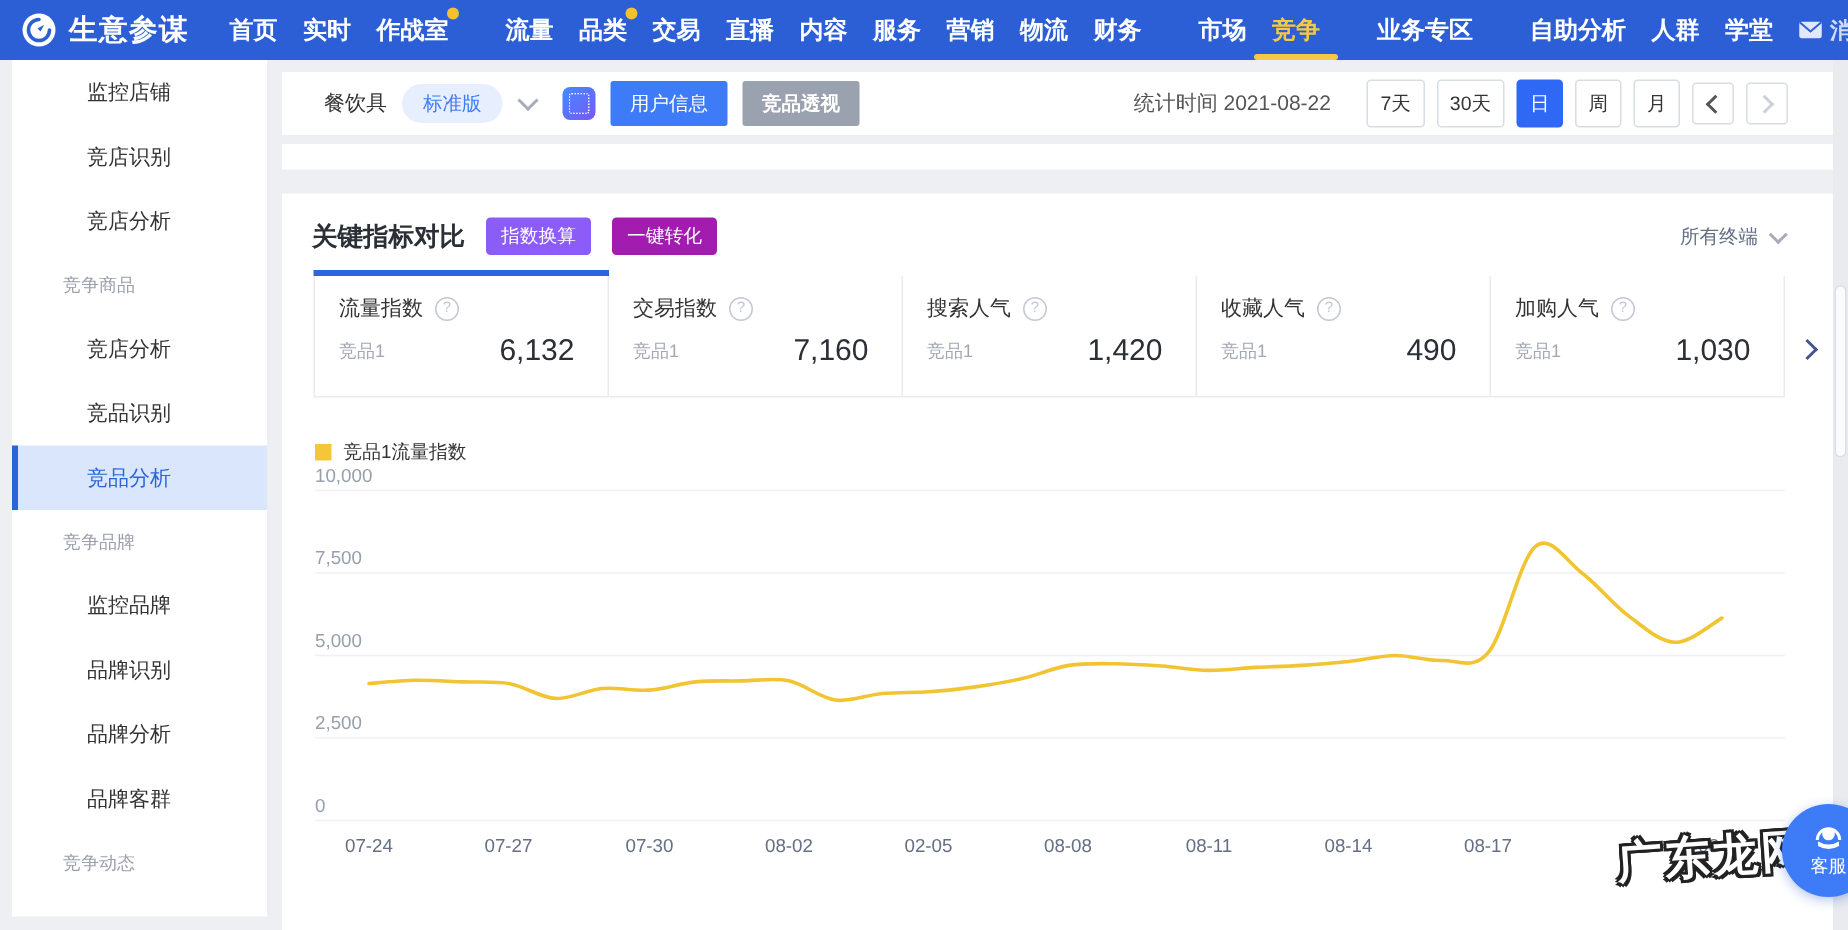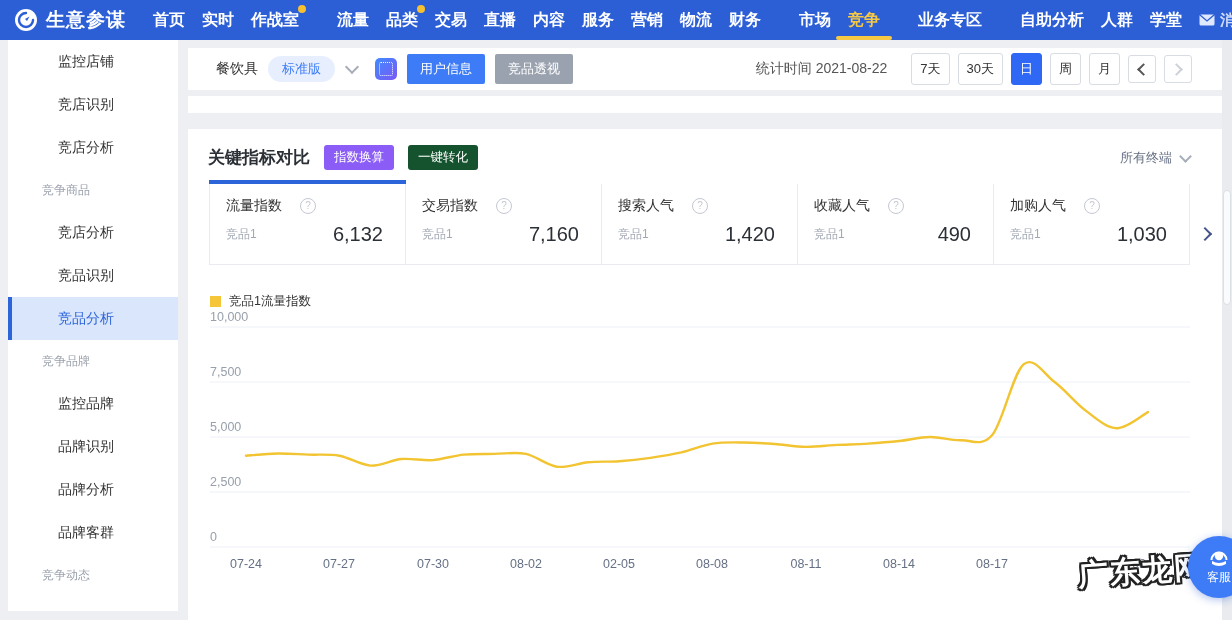--- a/index.html
+++ b/index.html
@@ -29,49 +29,49 @@
     align-items:center;box-sizing:border-box;padding:0 30px 0 28px;gap:10px;}
   .cat-label{font-size:14px;color:#333;}
   .ver-pill{background:#e7efff;color:#3e7cf7;font-size:13px;border-radius:13px;padding:4px 14px;cursor:pointer;}
   .chev-down{width:8px;height:8px;border-right:2px solid #a7adb8;border-bottom:2px solid #a7adb8;
     transform:rotate(45deg);margin:-4px 2px 0 2px;display:inline-block;}
   .app-ico{width:22px;height:22px;border-radius:5px;background:linear-gradient(135deg,#3f8cff,#7a58f6);
     margin-left:6px;position:relative;cursor:pointer;}
   .app-ico::after{content:"";position:absolute;inset:4px;border:1.5px dotted rgba(255,255,255,.95);border-radius:2px;}
   .btn-blue,.btn-gray{color:#fff;font-size:13px;padding:6px 13px;border-radius:2px;cursor:pointer;border:none;}
   .btn-blue{background:#3e7cf7;}
-  .btn-gray{background:#9aa2af;}
+  .btn-gray{background:#9aa2af;font-weight:bold;}
   .filter-right{margin-left:auto;display:flex;align-items:center;gap:8px;}
   .stat-time{font-size:14px;color:#555;margin-right:16px;}
   .dbtn{min-width:28px;text-align:center;font-size:13px;color:#333;background:#fff;border:1px solid #d8dce3;
     border-radius:3px;padding:6px 8px;cursor:pointer;}
   .dbtn.active{background:#2e68f5;color:#fff;border-color:#2e68f5;}
   .nav-arrow{width:28px;height:28px;border:1px solid #d8dce3;border-radius:3px;background:#fff;display:inline-flex;
     align-items:center;justify-content:center;cursor:pointer;box-sizing:border-box;}
   .arr{width:7px;height:7px;border-right:2px solid #555;border-bottom:2px solid #555;display:inline-block;}
   .arr.left{transform:rotate(135deg);margin-left:3px;}
   .arr.right{transform:rotate(-45deg);margin-right:3px;}
   .nav-arrow.disabled .arr{border-color:#ccd1d9;}
   .white-strip{position:absolute;left:188px;top:96px;width:1034px;height:17px;background:#fff;}
   
   .panel{position:absolute;left:188px;top:129px;width:1034px;bottom:0;background:#fff;}
   .panel-head{display:flex;align-items:center;padding:16px 30px 14px 20px;}
   .panel-title{font-size:17px;font-weight:bold;color:#2b2f36;}
   .tag-btn{color:#fff;font-size:12.5px;padding:4px 10px;border-radius:3px;margin-left:14px;cursor:pointer;border:none;}
   .tag-blue{background:#8b5cf6;}
-  .tag-green{background:#14532d;}
+  .tag-green{background:#a21caf;}
   .terminal{margin-left:auto;font-size:13px;color:#667085;display:flex;align-items:center;gap:7px;cursor:pointer;}
   .terminal .chev-down{width:7px;height:7px;margin-top:-3px;}
   
   .cards{position:absolute;left:21px;top:55px;width:980px;height:80px;display:flex;
     border-left:1px solid #e9ebf0;border-bottom:1px solid #e9ebf0;}
   .card{width:196px;box-sizing:border-box;border-right:1px solid #e9ebf0;padding:13px 22px 0 16px;
     position:relative;cursor:pointer;}
   .card.active::before{content:"";position:absolute;left:-1px;right:-1px;top:-4px;height:4px;background:#2c64da;}
-  .card-title{font-size:14px;color:#333;display:flex;align-items:center;gap:18px;}
+  .card-title{font-size:14px;color:#333;display:flex;align-items:center;gap:8px;}
   .help{width:14px;height:14px;border:1px solid #c3c8d2;border-radius:50%;color:#c3c8d2;font-size:10px;
     line-height:14px;text-align:center;cursor:pointer;}
   .card-row{display:flex;justify-content:space-between;align-items:center;margin-top:8px;}
   .card-series{font-size:12px;color:#a2a8b3;}
   .card-value{font-size:20px;color:#2b2f36;}
   .cards-next{position:absolute;left:1012px;top:96px;width:18px;height:18px;cursor:pointer;}
   .cards-next .arr{border-color:#44548c;width:8px;height:8px;}
   
   .legend{position:absolute;left:22px;top:164px;display:flex;align-items:center;gap:8px;font-size:12.5px;color:#333;}
   .legend-swatch{width:11px;height:11px;background:#f5c63a;}

